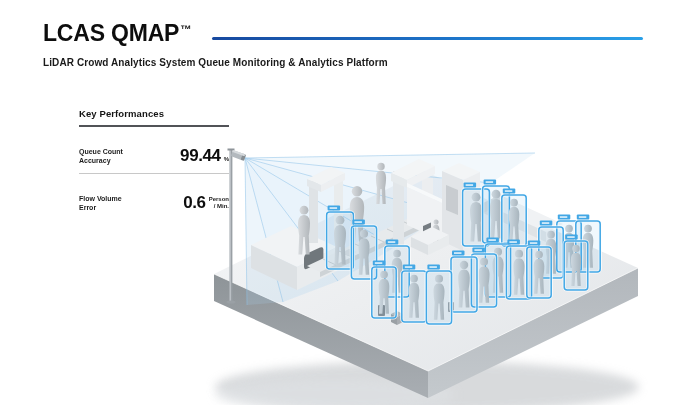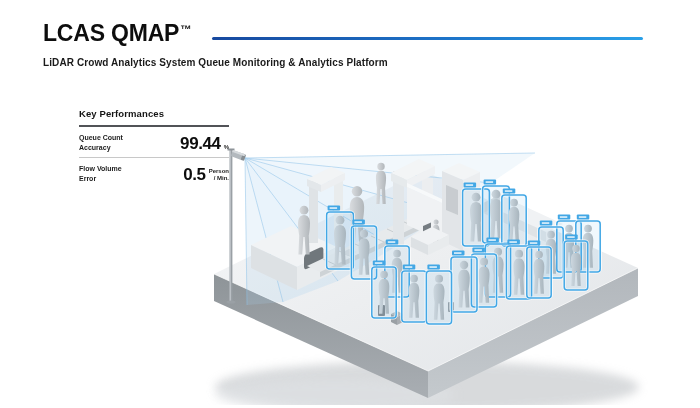--- a/index.html
+++ b/index.html
@@ -11,22 +11,22 @@
          letter-spacing:-0.2px;color:#0d0d0d;white-space:nowrap;}
   .title .tm{font-size:11px;font-weight:700;position:relative;top:-8px;margin-left:1px;}
   .accent-line{position:absolute;left:212px;top:37px;width:431px;height:3px;border-radius:2px;
          background:linear-gradient(90deg,#17499f 0%,#1d74c9 55%,#2aa0e8 100%);}
   .subtitle{position:absolute;left:43px;top:57px;margin:0;font-size:10px;color:#1a1a1a;letter-spacing:0.1px;font-weight:bold;}
 
   
   .kp{position:absolute;left:43px;top:108px;width:150px;margin-left:36px;}
   .kp h2{margin:0 0 6px 0;font-size:9.5px;font-weight:bold;color:#141414;letter-spacing:0.1px;}
   .kp .rule{height:2px;background:#515357;}
-  .kp-row{display:flex;justify-content:space-between;align-items:flex-end;
-          padding:4px 0 5px 0;border-bottom:1px solid #c8c8c8;min-height:21px;}
+  .kp-row{display:flex;justify-content:space-between;align-items:flex-start;
+          padding:20px 0 5px 0;border-bottom:1px solid #c8c8c8;min-height:21px;}
   .kp-row.last{border-bottom:none;}
   .kp-label{font-size:7px;font-weight:bold;line-height:1.35;color:#1c1c1c;}
   .kp-val{display:flex;align-items:flex-end;}
   .kp-num{font-size:17px;font-weight:800;letter-spacing:-0.4px;line-height:1;color:#0d0d0d;}
   .kp-unit{display:flex;flex-direction:column;align-items:flex-end;margin-left:3px;
            font-size:6px;font-weight:bold;line-height:1.2;color:#1c1c1c;padding-bottom:1px;}
 
   
   .illustration{position:absolute;left:195px;top:95px;width:492px;height:310px;}
   .illustration svg{display:block;width:100%;height:100%;}
@@ -58,21 +58,21 @@
       </div>
     </div>
 
 
     <div class="kp-row last">
       <div class="kp-label">
         <div>Flow Volume</div>
         <div>Error</div>
       </div>
       <div class="kp-val">
-        <span class="kp-num">0.5</span>
+        <span class="kp-num">0.6</span>
         <span class="kp-unit">
           <span>Person</span>
           <span>/ Min.</span>
         </span>
       </div>
     </div>
   </section>
 
   <div class="illustration">
     <svg viewBox="0 0 492 310" xmlns="http://www.w3.org/2000/svg">

